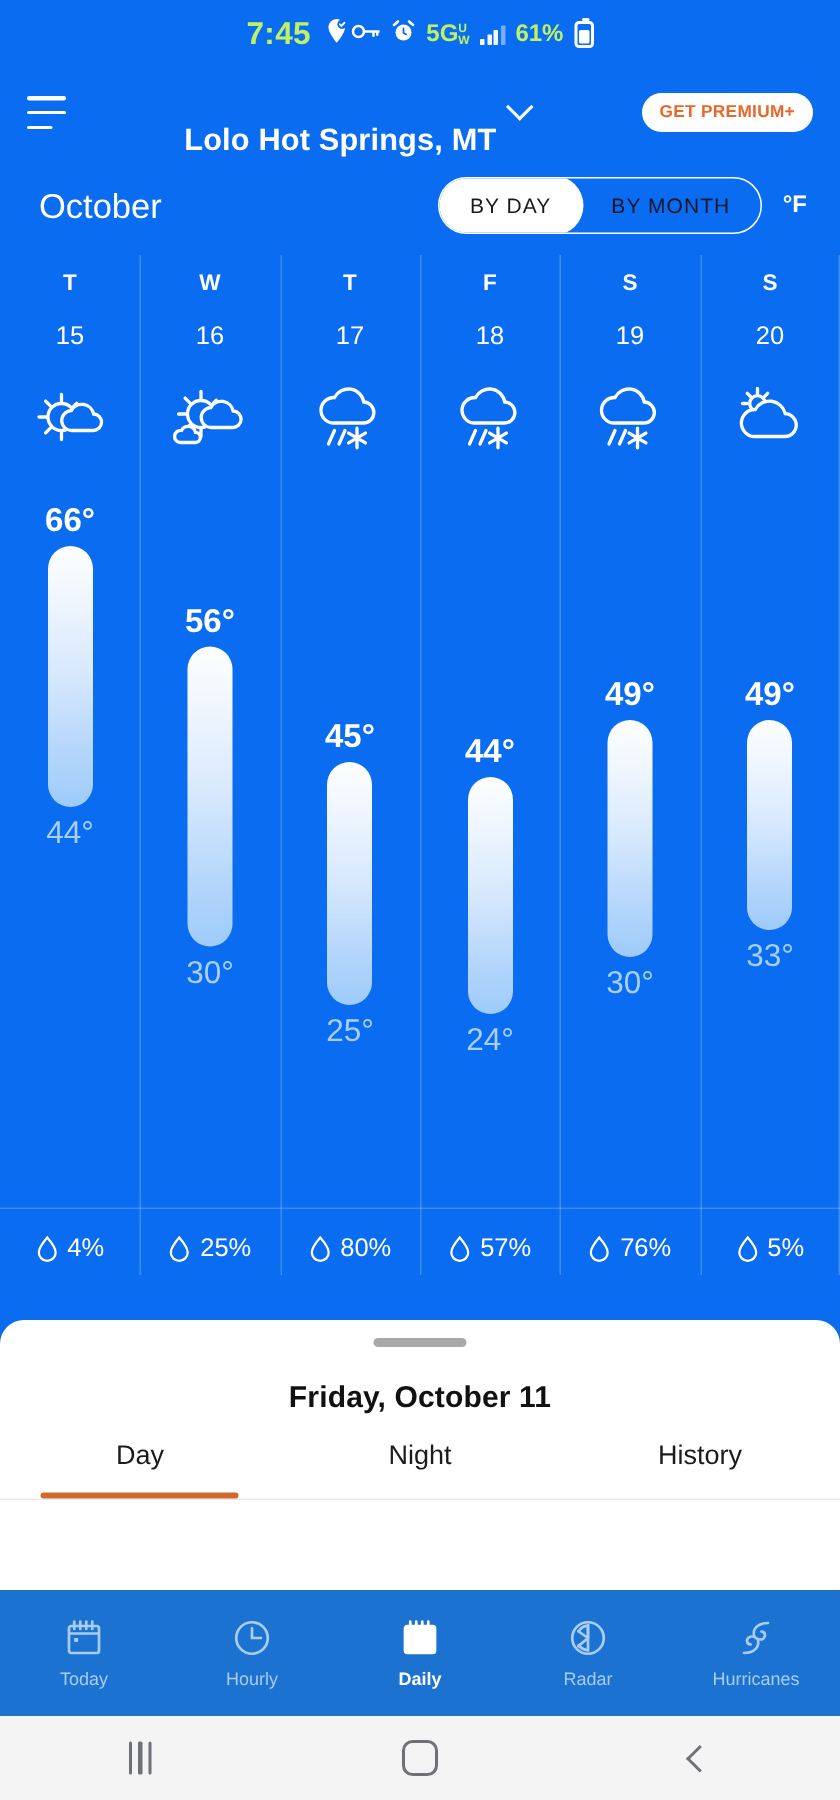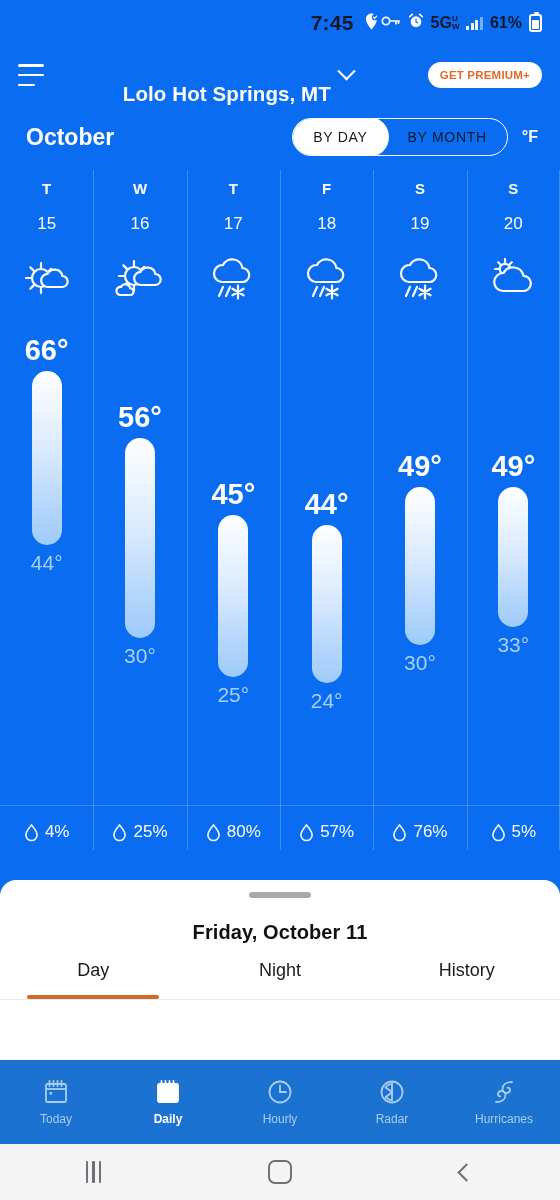--- a/index.html
+++ b/index.html
@@ -9,21 +9,21 @@
     background:#0a6cf0;
     position:relative;
     overflow:hidden;
     -webkit-font-smoothing:antialiased;
   }
   .app { position:absolute; inset:0; background:#0a6cf0; }
 
   
   .statusbar {
     height:46px; display:flex; align-items:center;
-    justify-content:flex-end; padding:0 18px; color:#0f172a;
+    justify-content:center; padding:0 18px; color:#bef264;
   }
   .sb-left { display:flex; align-items:center; gap:8px; }
   .sb-time { font-size:21px; font-weight:600; letter-spacing:.2px; }
   .sb-right { display:flex; align-items:center; gap:7px; }
   .sb-net { font-size:16px; font-weight:700; display:flex; align-items:flex-start; }
   .sb-net .uw { font-size:8px; line-height:8px; display:flex; flex-direction:column; margin-top:1px; font-weight:700;}
   .sb-batt { font-size:16px; font-weight:600; }
   .bars { display:flex; align-items:flex-end; gap:1.5px; height:13px; }
   .bars i { width:3px; background:#fff; display:block; border-radius:.5px; opacity:.95;}
   .bars i:nth-child(1){height:4px;} .bars i:nth-child(2){height:7px;}
@@ -42,21 +42,21 @@
   .loc { flex:1; display:flex; align-items:center; justify-content:center; gap:9px; cursor:pointer; }
   .loc-name { color:#fff; font-size:20.5px; font-weight:700; letter-spacing:.1px;margin-top:38px; }
   .chev { width:13px; height:13px; border-right:2.4px solid #fff; border-bottom:2.4px solid #fff; transform:rotate(45deg) translate(-3px,-3px); }
   .premium {
     background:#fff; color:#e8672a; font-size:11.5px; font-weight:700;
     padding:7px 12px; border-radius:20px; letter-spacing:.2px; cursor:pointer; white-space:nowrap;
   }
 
   
   .ctrls { height:66px; display:flex; align-items:center; padding:0 22px 0 26px; gap:14px; }
-  .month { color:#fff; font-size:23px; font-weight:700; flex:1; }
+  .month { color:#fff; font-size:23px; font-weight:400; flex:1; }
   .seg { display:flex; border:1.6px solid #fff; border-radius:22px; height:38px; overflow:hidden; }
   .seg div { display:flex; align-items:center; justify-content:center; font-size:14px; font-weight:400; letter-spacing:.7px; padding:0 20px; cursor:pointer;text-align:center; }
   .seg .on { background:#fff; color:#1a1a1a; border-radius:22px; margin:-1.6px; padding:0 21.6px; }
   .seg .off { color:#0f172a; }
   .unit { color:#fff; font-size:16px; font-weight:600; }
 
   
   .chart { position:relative; height:680px; display:flex; }
   .col { flex:1; position:relative; display:flex; flex-direction:column; align-items:center; }
   .col:not(:first-child):before {
@@ -68,21 +68,21 @@
     background:rgba(255,255,255,.22);
   }
   .dow { color:#fff; font-size:15px; font-weight:700; margin-top:10px; }
   .dnum { color:#fff; font-size:17px; font-weight:400; margin-top:17px; }
   .wicon { margin-top:18px; height:52px; display:flex; align-items:center; justify-content:center; }
   .wicon svg { display:block; }
 
   
   .barzone { position:absolute; left:0; right:0; top:0; height:600px; }
   .bar-wrap { position:absolute; width:100%; display:flex; flex-direction:column; align-items:center; }
-  .hi { color:#fff; font-size:29px; font-weight:700; line-height:1; margin-bottom:6px; }
+  .hi { color:#fff; font-size:22px; font-weight:700; line-height:1; margin-bottom:6px; }
   .bar { width:30px; border-radius:15px;
     background:linear-gradient(to bottom,#fdfeff 0%, #f1f7fe 18%, #d8e9fd 48%, #b5d6fb 78%, #9ecbfa 100%); }
   .lo { color:#a8cffa; font-size:21px; font-weight:400; line-height:1; margin-top:7px; }
 
   .precip-sep { position:absolute; left:0; right:0; bottom:44px; height:1px; background:rgba(255,255,255,.2); }
   .precip { position:absolute; bottom:8px; left:0; right:0; display:flex; align-items:center; justify-content:center; gap:6px; }
   .precip span { color:#fff; font-size:17px; font-weight:400; }
   .drop svg { display:block; }
 
   
@@ -377,37 +377,37 @@
         <span>
           <svg width="26" height="26" viewBox="0 0 26 26" fill="none" stroke="currentColor" stroke-width="1.8">
             <rect x="3" y="5" width="20" height="18" rx="1.5"></rect>
             <path d="M3 10h20"></path>
             <path d="M6.5 2v5M10.5 2v5M14.5 2v5M18.5 2v5" stroke-linecap="round"></path>
             <rect x="6.5" y="13" width="2.6" height="2.6" fill="currentColor" stroke="none"></rect>
           </svg>
         </span>
         <span>Today</span>
       </div>
+      <div class="nav">
+        <span>
+          <svg width="26" height="26" viewBox="0 0 26 26" fill="none" stroke="currentColor" stroke-width="1.8">
+            <circle cx="13" cy="13" r="10.5"></circle>
+            <path d="M13 6.5V13h6" stroke-linecap="round"></path>
+          </svg>
+        </span>
+        <span>Hourly</span>
+      </div>
       <div class="nav active">
         <span>
           <svg width="26" height="26" viewBox="0 0 26 26" fill="none" stroke="currentColor" stroke-width="1.8">
             <rect x="3" y="5" width="20" height="18" rx="1.5" fill="currentColor"></rect>
             <path d="M6.5 2v5M10.5 2v5M14.5 2v5M18.5 2v5" stroke-linecap="round"></path>
           </svg>
         </span>
         <span>Daily</span>
-      </div>
-      <div class="nav">
-        <span>
-          <svg width="26" height="26" viewBox="0 0 26 26" fill="none" stroke="currentColor" stroke-width="1.8">
-            <circle cx="13" cy="13" r="10.5"></circle>
-            <path d="M13 6.5V13h6" stroke-linecap="round"></path>
-          </svg>
-        </span>
-        <span>Hourly</span>
       </div>
       <div class="nav">
         <span>
           <svg width="26" height="26" viewBox="0 0 26 26" fill="none" stroke="currentColor" stroke-width="1.8">
             <circle cx="13" cy="13" r="10.5"></circle>
             <path d="M13 13L6.5 8.5M13 13l-6.5 5.5M13 13V4.5" stroke-linecap="round"></path>
             <path d="M13 4.8A8.2 8.2 0 0 0 6.2 8.6 8.2 8.2 0 0 0 6.3 17.6 8.2 8.2 0 0 0 13 21.2z" fill="currentColor" stroke="none" opacity=".0"></path>
             <path d="M6.6 8.8a8.1 8.1 0 0 1 6.4-4v16.4a8.1 8.1 0 0 1-6.5-4.2" fill="none"></path>
           </svg>
         </span>

